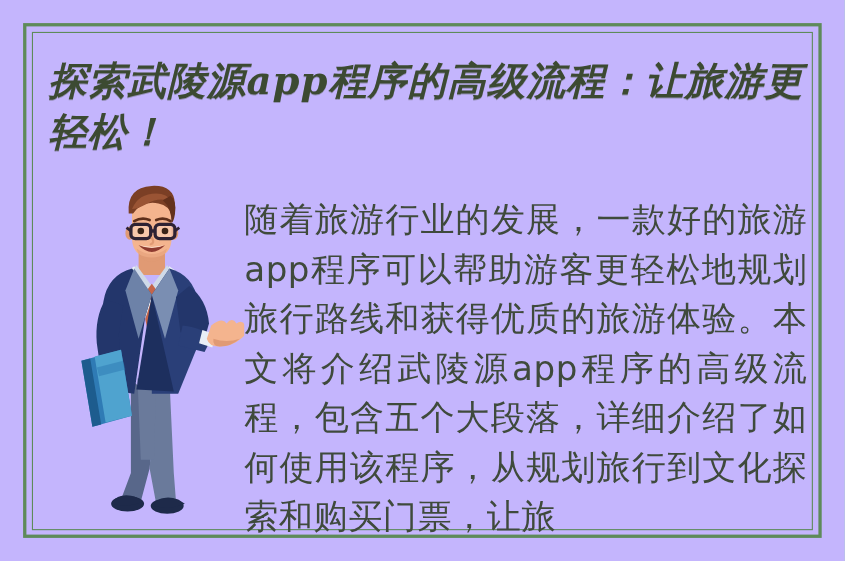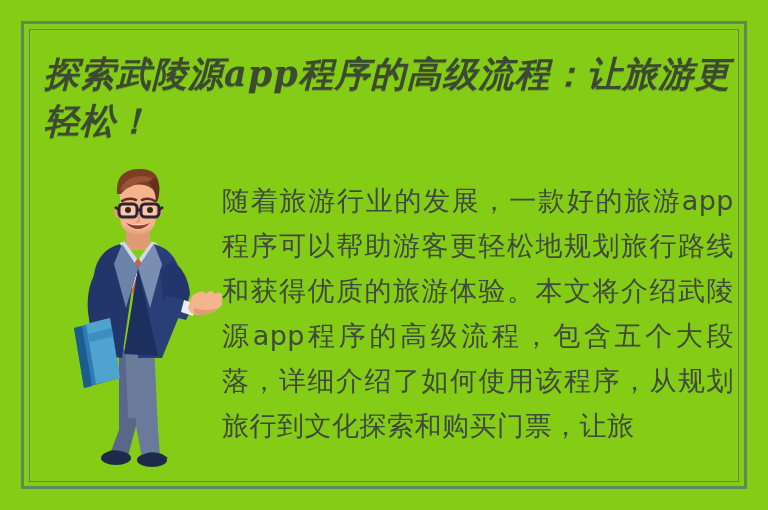--- a/index.html
+++ b/index.html
@@ -11,21 +11,21 @@
     height: 510px;
     overflow: hidden;
     background: #90f58d;
     font-family: "DejaVu Sans", "Liberation Sans", sans-serif;
   }
 
   #poster {
     position: relative;
     width: 768px;
     height: 510px;
-    background: #84cc16;
+    background: #c4b5fd;
     overflow: hidden;
   }
 
   
   .frame-outer {
     position: absolute;
     left: 21px;
     top: 21px;
     width: 726px;
     height: 468px;
@@ -63,21 +63,21 @@
 
   
   .body-copy {
     position: absolute;
     left: 222px;
     top: 178px;
     width: 512px;
     height: 308px;
     color: #3f4a3c;
     font-family: "DejaVu Sans", "Liberation Sans", sans-serif;
-    font-size: 27px;
+    font-size: 31px;
     line-height: 45px;
     letter-spacing: 0.5px;
     text-align: justify;
     overflow: hidden;
     word-break: break-all;
   }
 
   
   .figure {
     position: absolute;

